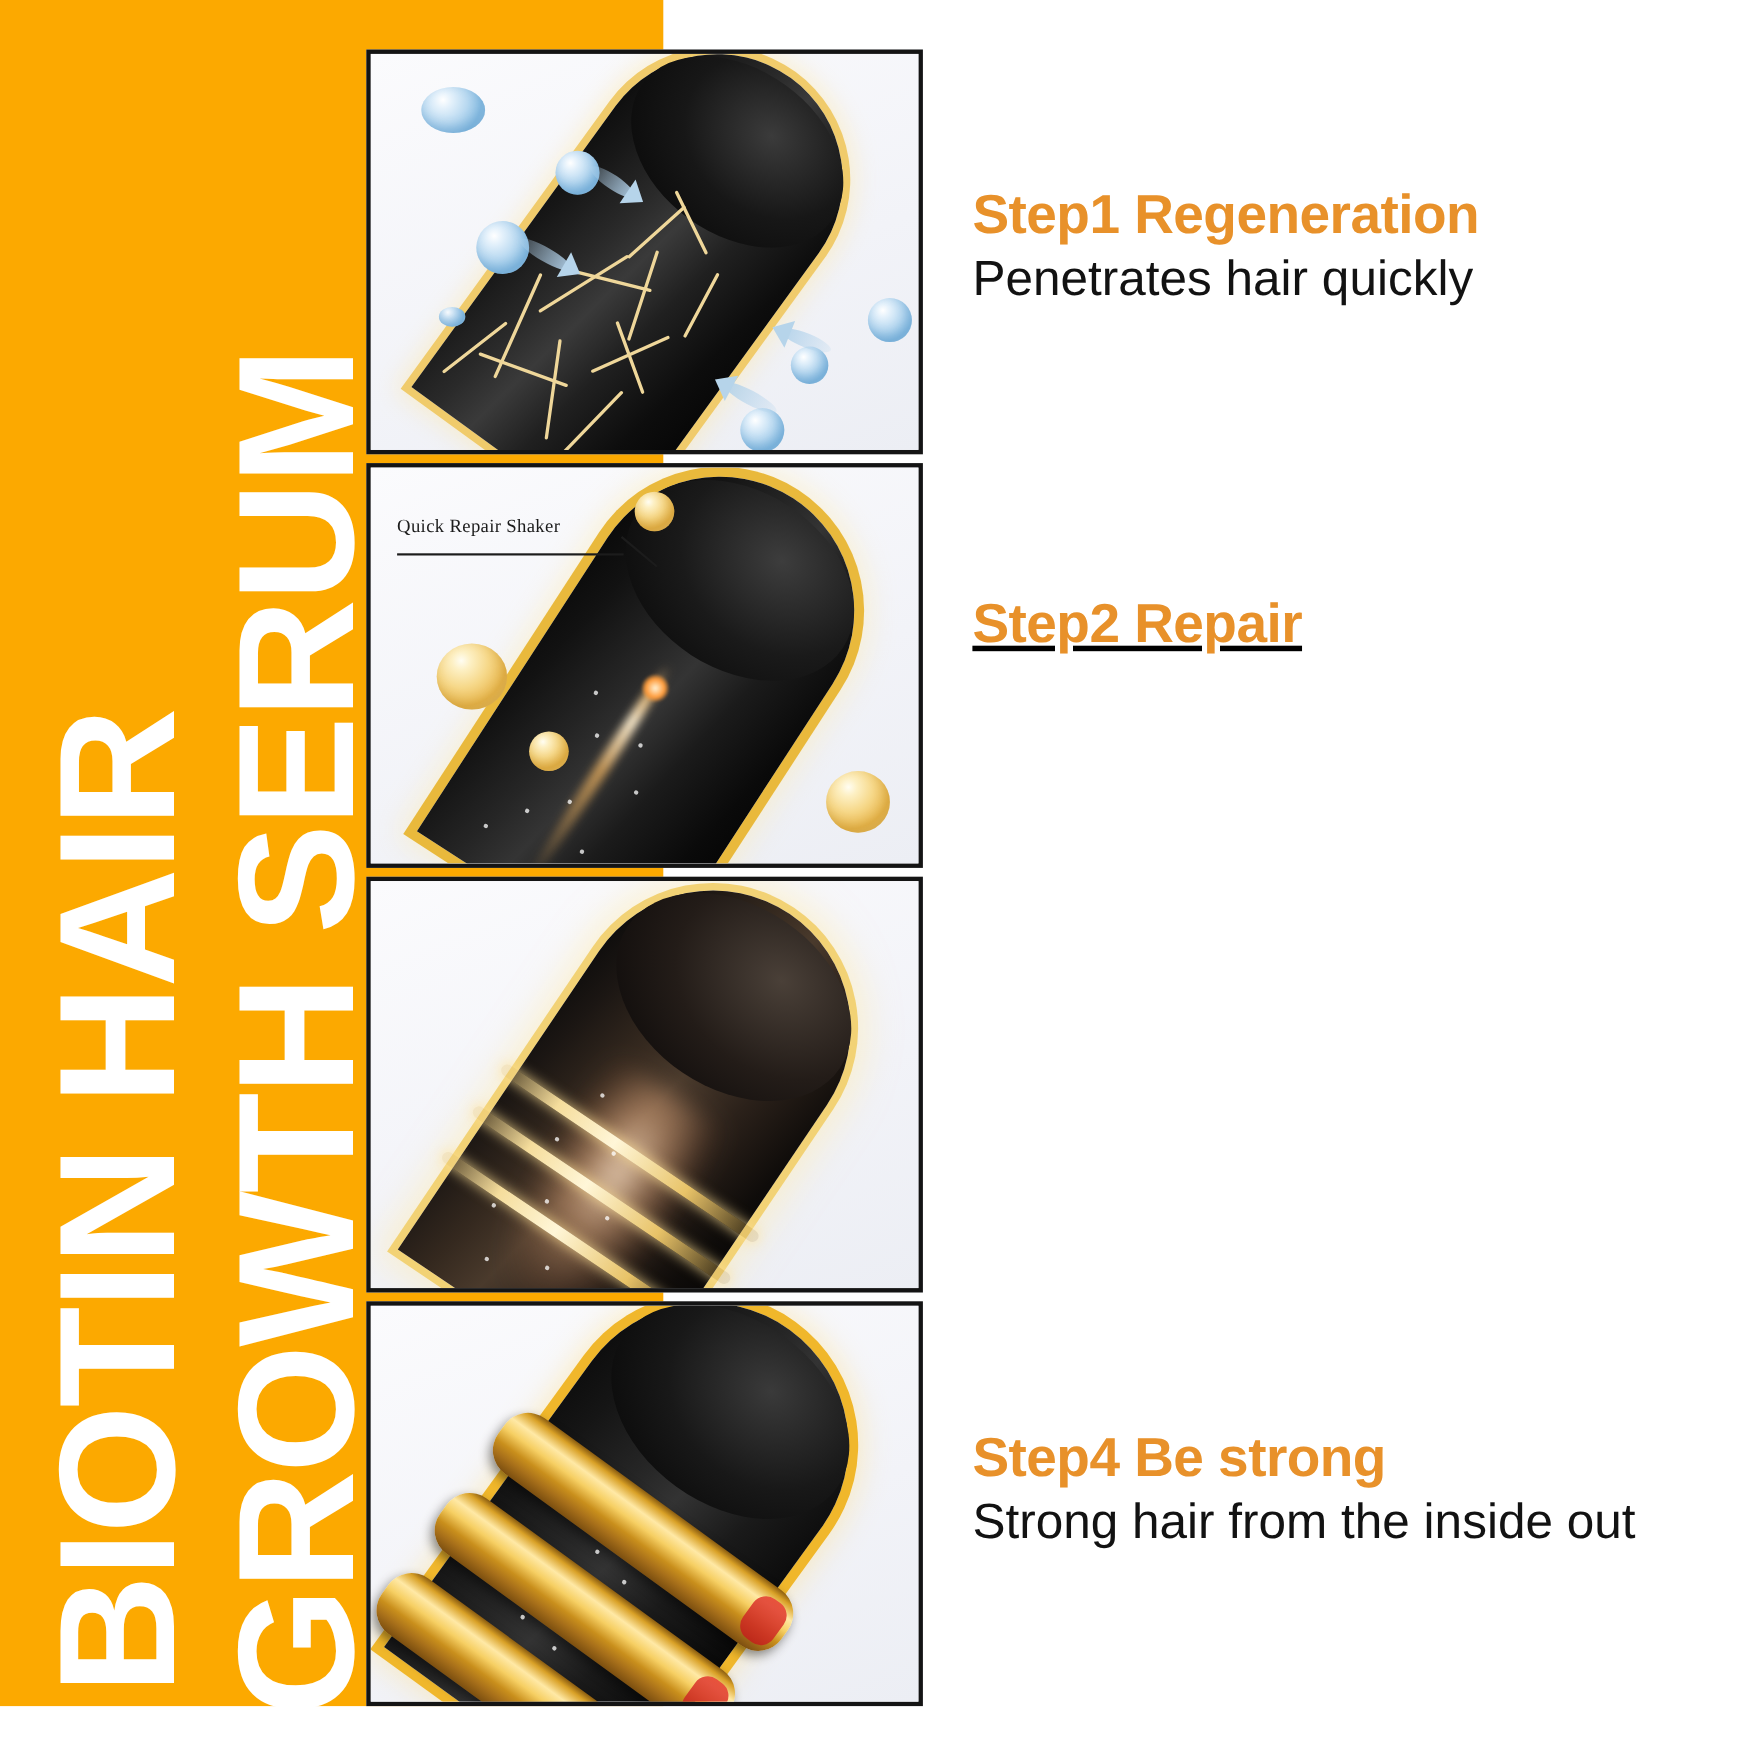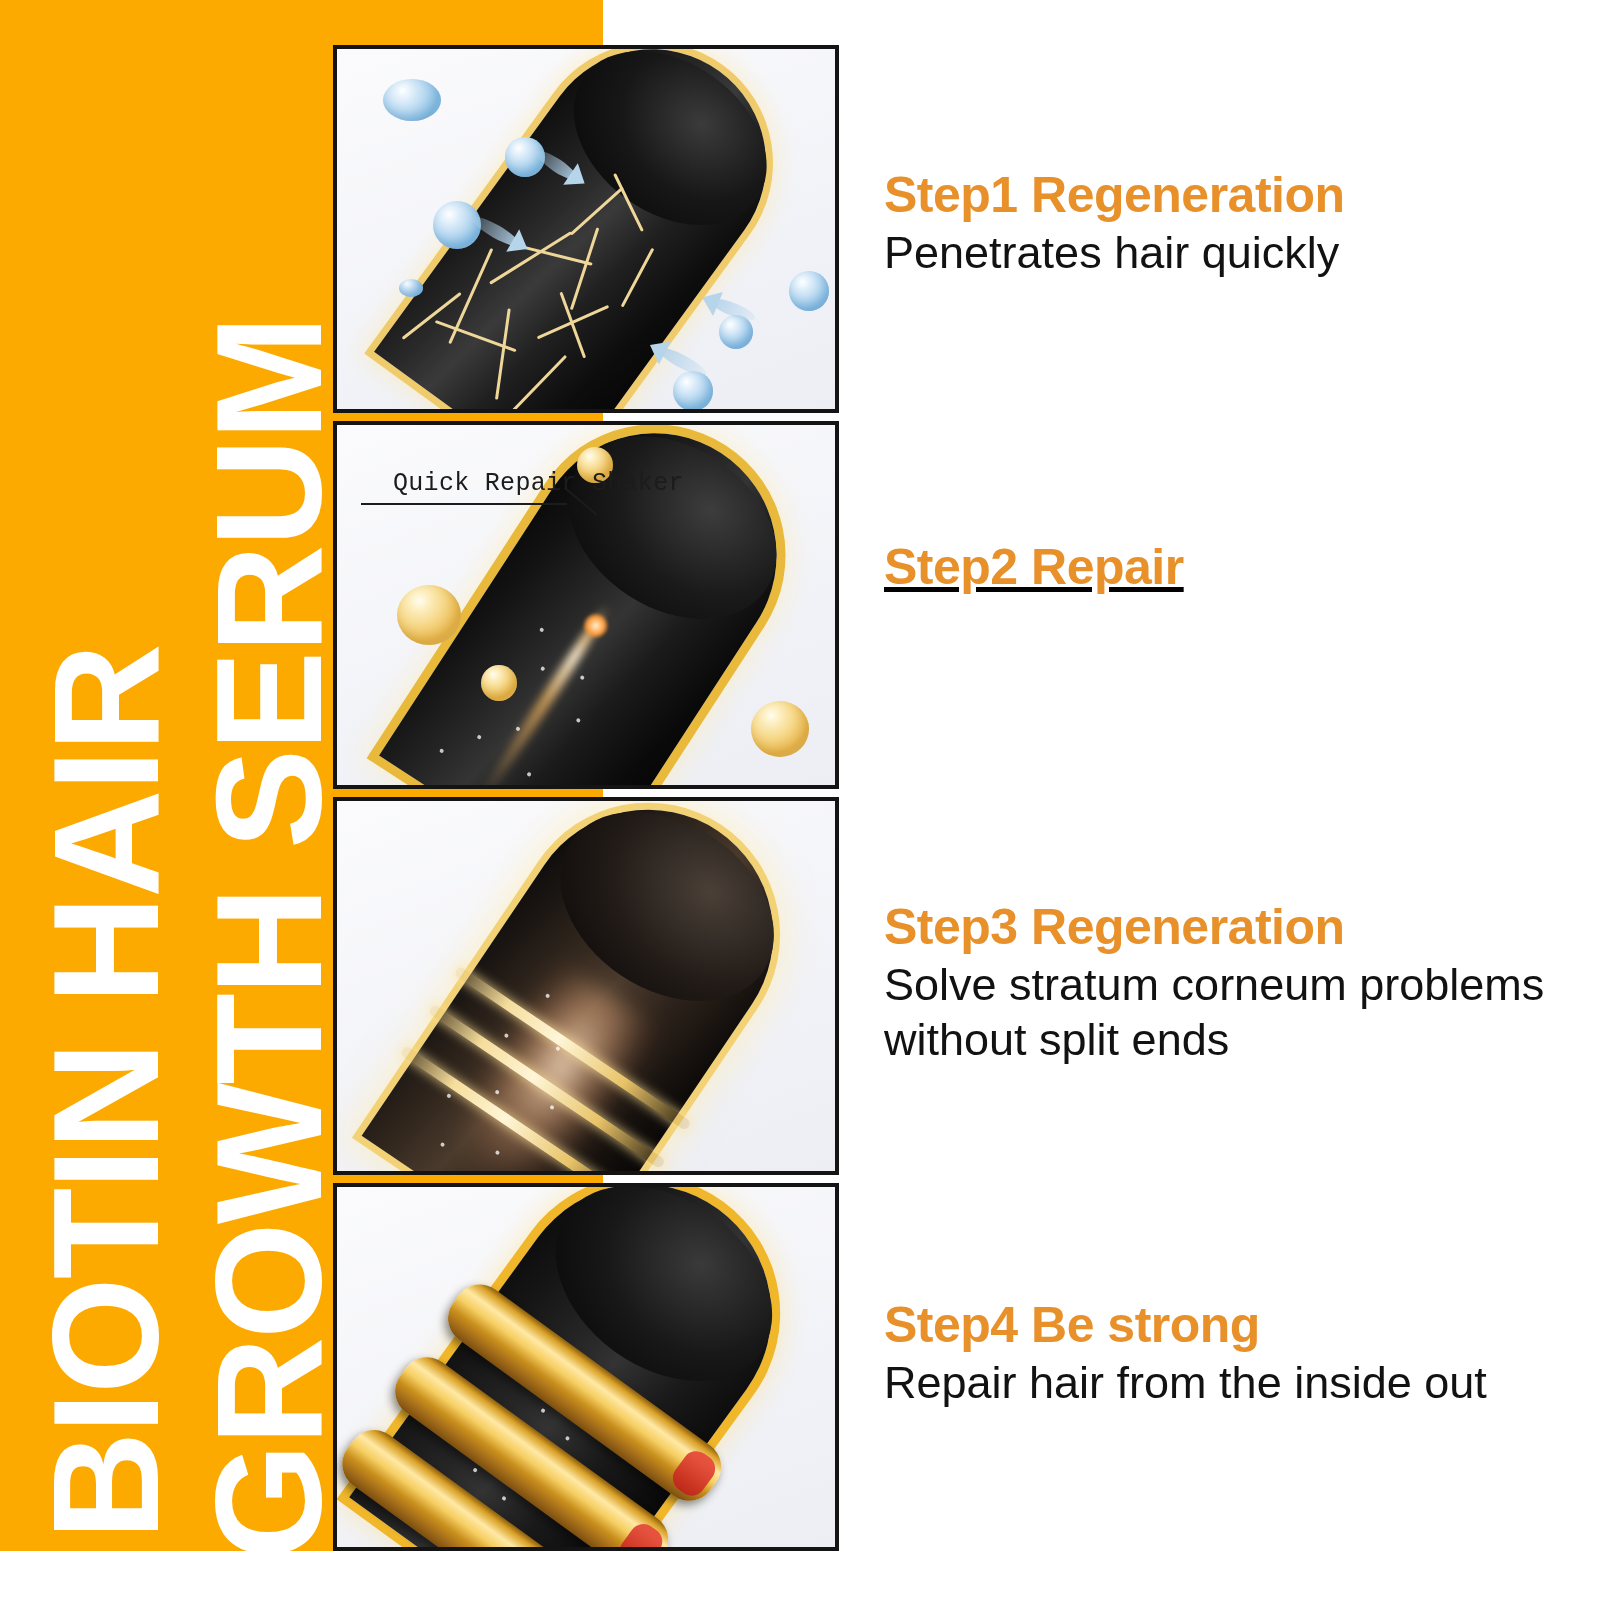--- a/index.html
+++ b/index.html
@@ -287,26 +287,25 @@
   }
 
   
   #callout-2 {
     position: absolute;
     left: 24px;
     top: 44px;
     z-index: 9;
   }
   #callout-2-text {
-    font-size: 25px;
+    font-size: 17px;
     color: #1c1c1c;
-    font-family: Liberation Mono, monospace;
+    font-family: Liberation Serif, serif;
     white-space: nowrap;
     letter-spacing: 0.3px;
-    margin-left: 32px;
   }
   #callout-2-line {
     position: absolute;
     left: 0; top: 34px;
     width: 206px;
     height: 2px;
     background: #1c1c1c;
   }
   #callout-2-hook {
     position: absolute;
@@ -466,23 +465,19 @@
 
   <div class="step-block" id="step-block-1">
     <div class="step-title">Step1 Regeneration</div>
     <div class="step-desc">Penetrates hair quickly</div>
   </div>
 
   <div class="step-block" id="step-block-2">
     <div class="step-title">Step2 Repair</div>
   </div>
 
-  <div class="step-block" id="step-block-3">
-    <div class="step-title">Step3 Regeneration</div>
-    <div class="step-desc">Solve stratum corneum problems without split ends</div>
-  </div>
 
   <div class="step-block" id="step-block-4">
     <div class="step-title">Step4 Be strong</div>
-    <div class="step-desc">Repair hair from the inside out</div>
+    <div class="step-desc">Strong hair from the inside out</div>
   </div>
 
 </div>
 
 </body></html>

